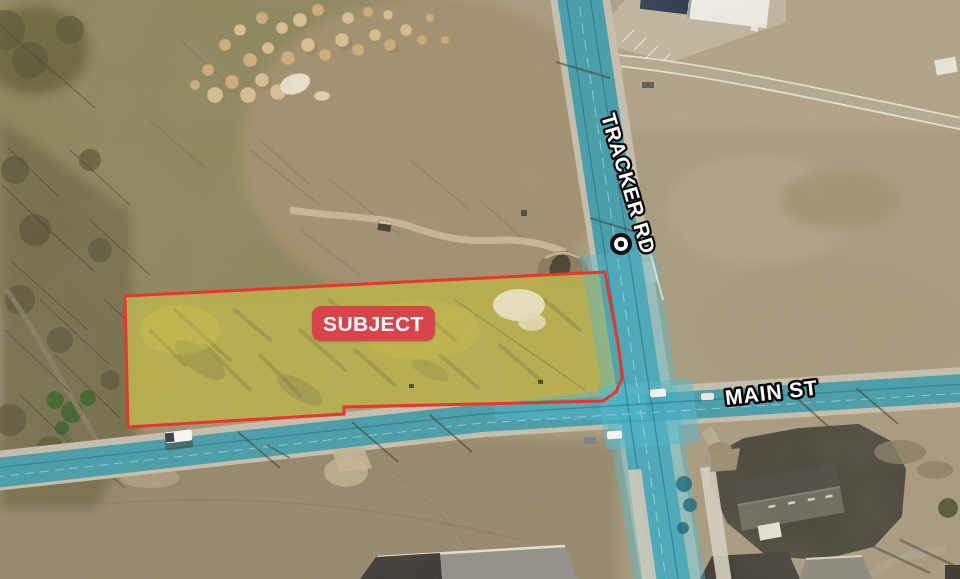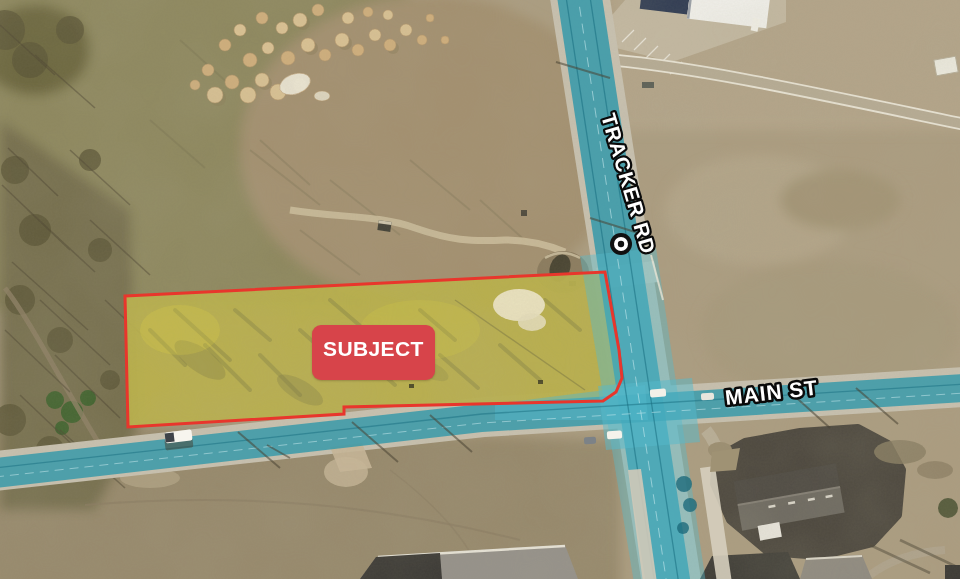--- a/index.html
+++ b/index.html
@@ -1,21 +1,21 @@
 <!DOCTYPE html>
 <html><head>
 <meta charset="utf-8">
 <style>
   html,body{margin:0;padding:0;background:#222;}
   .stage{position:relative;width:960px;height:579px;overflow:hidden;
          font-family:"Liberation Sans",sans-serif;background:#ab9c80;}
   .stage svg{position:absolute;left:0;top:0;display:block;}
   .subject-badge{
-    position:absolute;left:312px;top:325px;height:43px;line-height:36px;
-    padding:6px 11px;border-radius:9px;font-size:21px;font-weight:600;
+    position:absolute;left:312px;top:306px;height:35px;line-height:36px;
+    padding:0 11px;border-radius:9px;font-size:21px;font-weight:600;
     letter-spacing:.4px;color:#fff;background:#d7444a;
     box-shadow:0 1px 2px rgba(60,30,20,.25);
   }
   .svg-label{font-family:"Liberation Sans",sans-serif;font-weight:700;}
 </style>
 </head>
 <body>
 
 <div class="stage">
 <svg width="960" height="579" viewBox="0 0 960 579">

